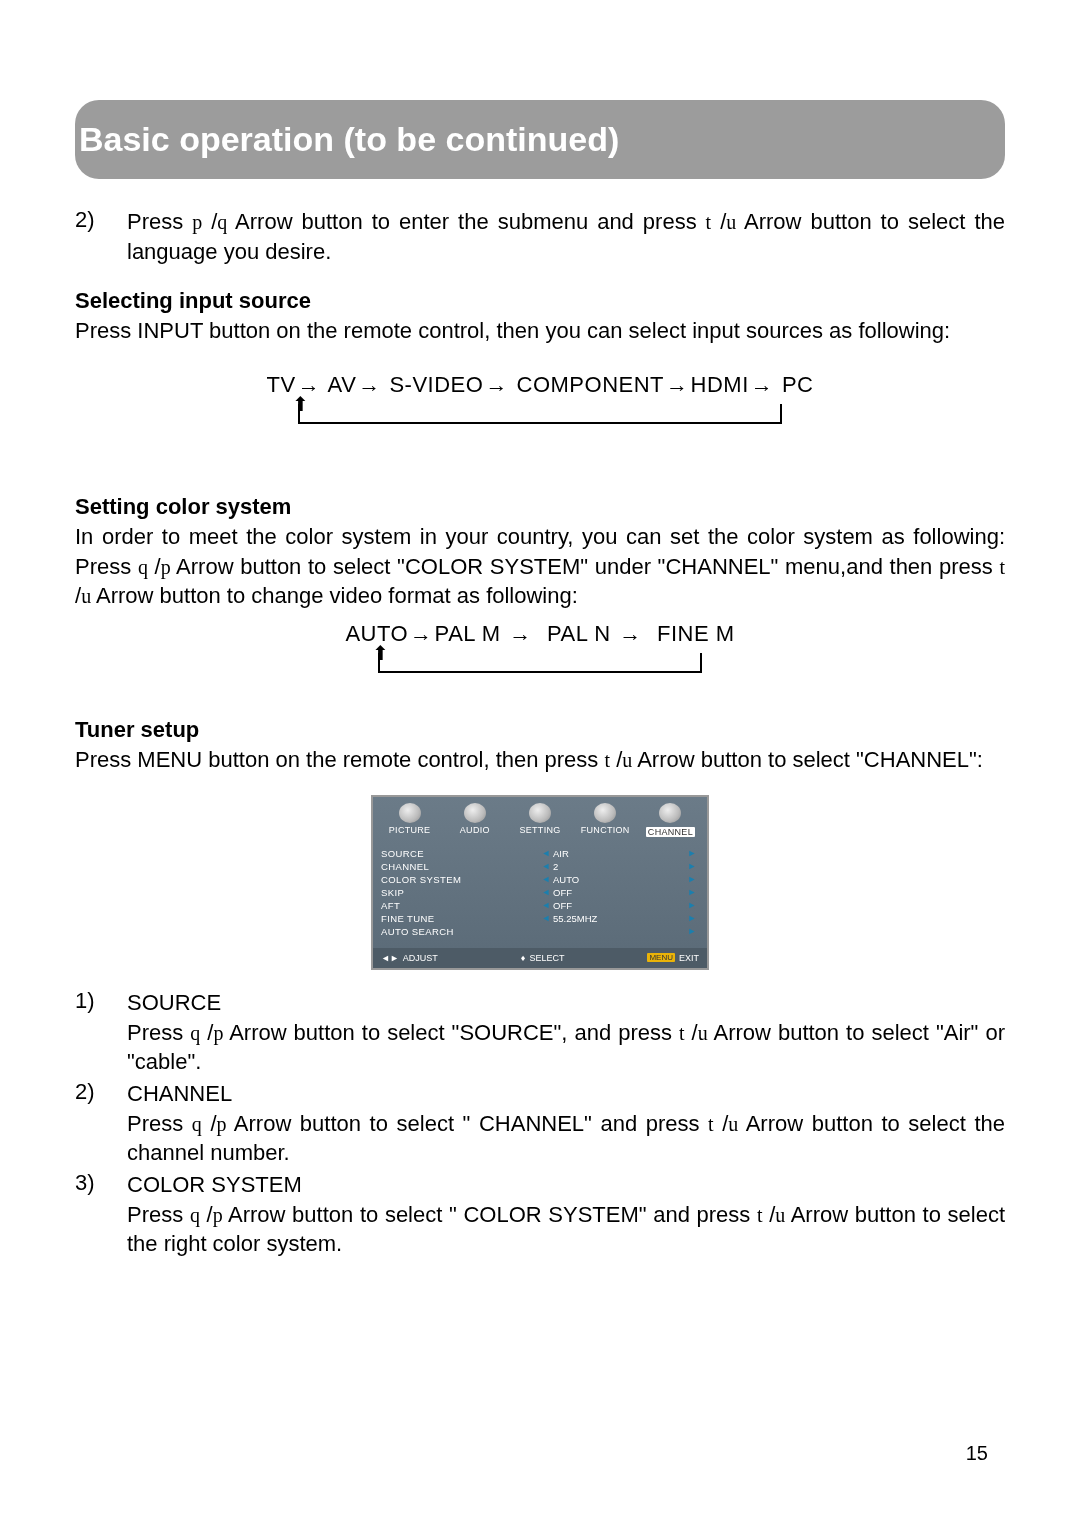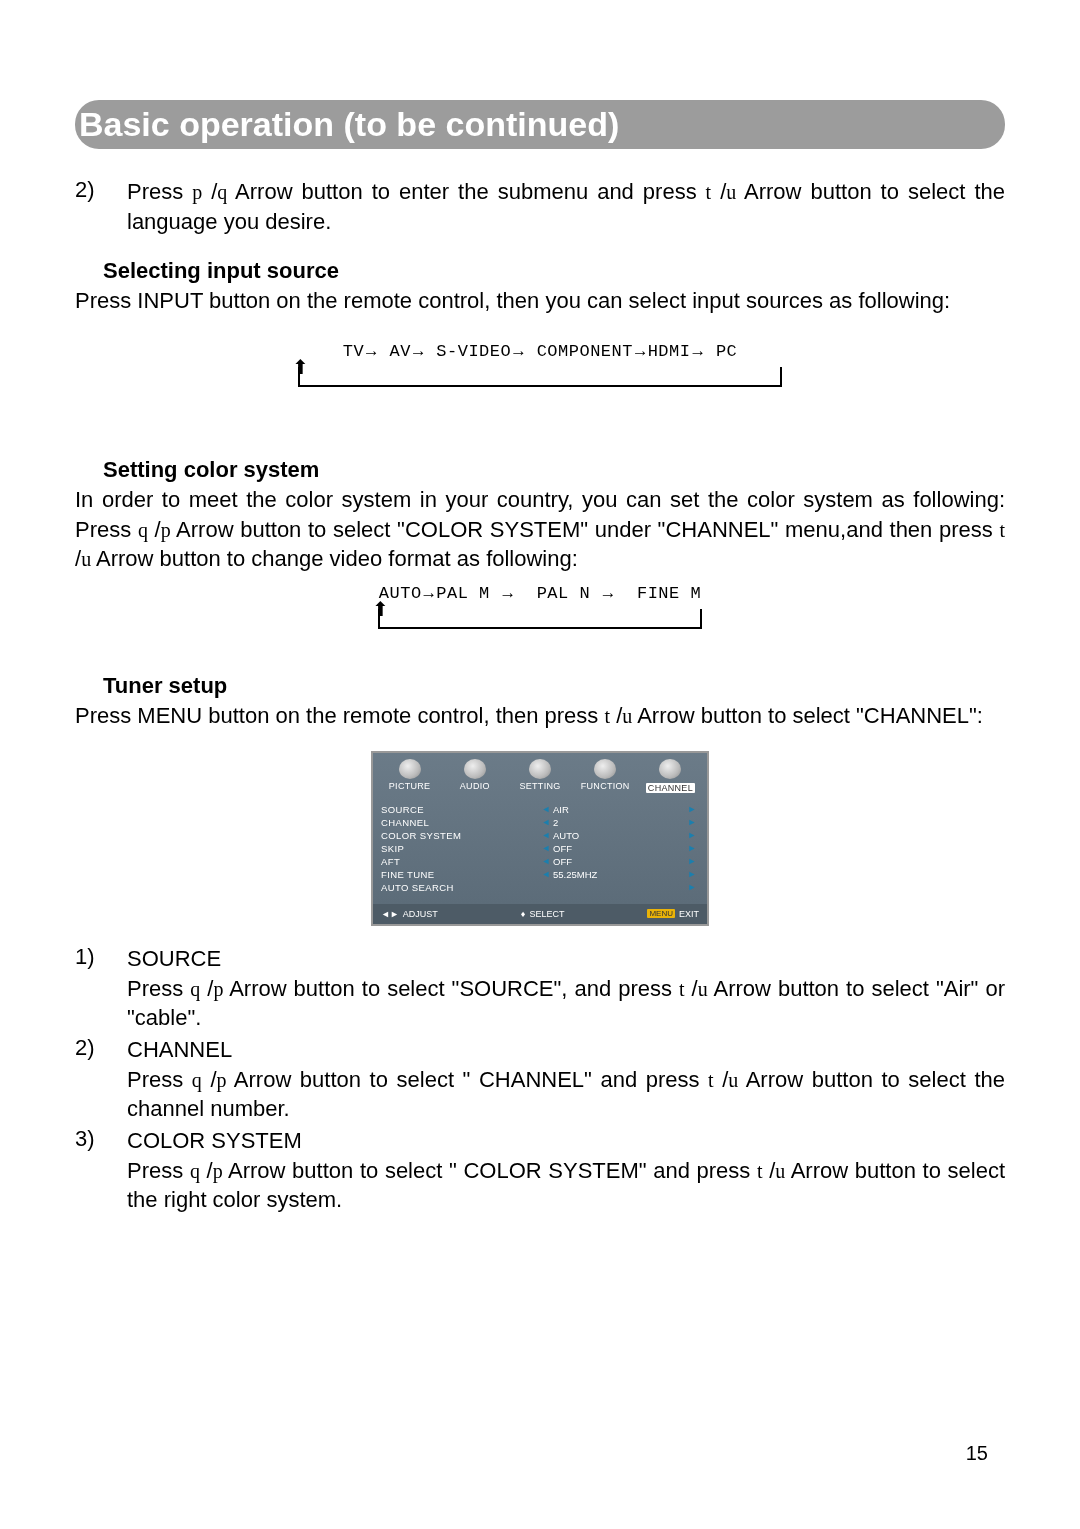--- a/index.html
+++ b/index.html
@@ -10,59 +10,57 @@
       height: 1529px;
       padding: 100px 75px 50px 75px;
       position: relative;
       color: #000;
     }
     .banner {
       background: #9c9c9c;
       color: #fff;
       font-size: 34px;
       font-weight: bold;
-      padding: 5px 4px;
+      padding: 20px 4px;
       margin-bottom: 28px;
       border-radius: 24px;
     }
     .body-text {
       font-size: 22px;
       line-height: 1.35;
       text-align: justify;
       margin-bottom: 24px;
     }
     .section-heading {
       font-size: 22px;
       font-weight: bold;
       margin-bottom: 2px;
-      margin-left: 28px;
     }
     .list-row {
       display: flex;
       margin-bottom: 2px;
     }
     .list-num {
       width: 52px;
       font-size: 22px;
     }
     .list-body {
       flex: 1;
       font-size: 22px;
       line-height: 1.35;
       text-align: justify;
     }
     .list-title {
       font-size: 22px;
     }
     .flow {
       text-align: center;
-      font-size: 17px;
+      font-size: 22px;
       margin: 10px 0 6px 0;
       letter-spacing: 0.5px;
-      font-family: Liberation Mono, monospace;
     }
     .arrow-sep { margin: 0 2px; }
     .loop-wrap {
       position: relative;
       width: 500px;
       margin: 0 auto 30px auto;
       height: 34px;
     }
     .loop-wrap.narrow { width: 340px; }
     .loop-line {

